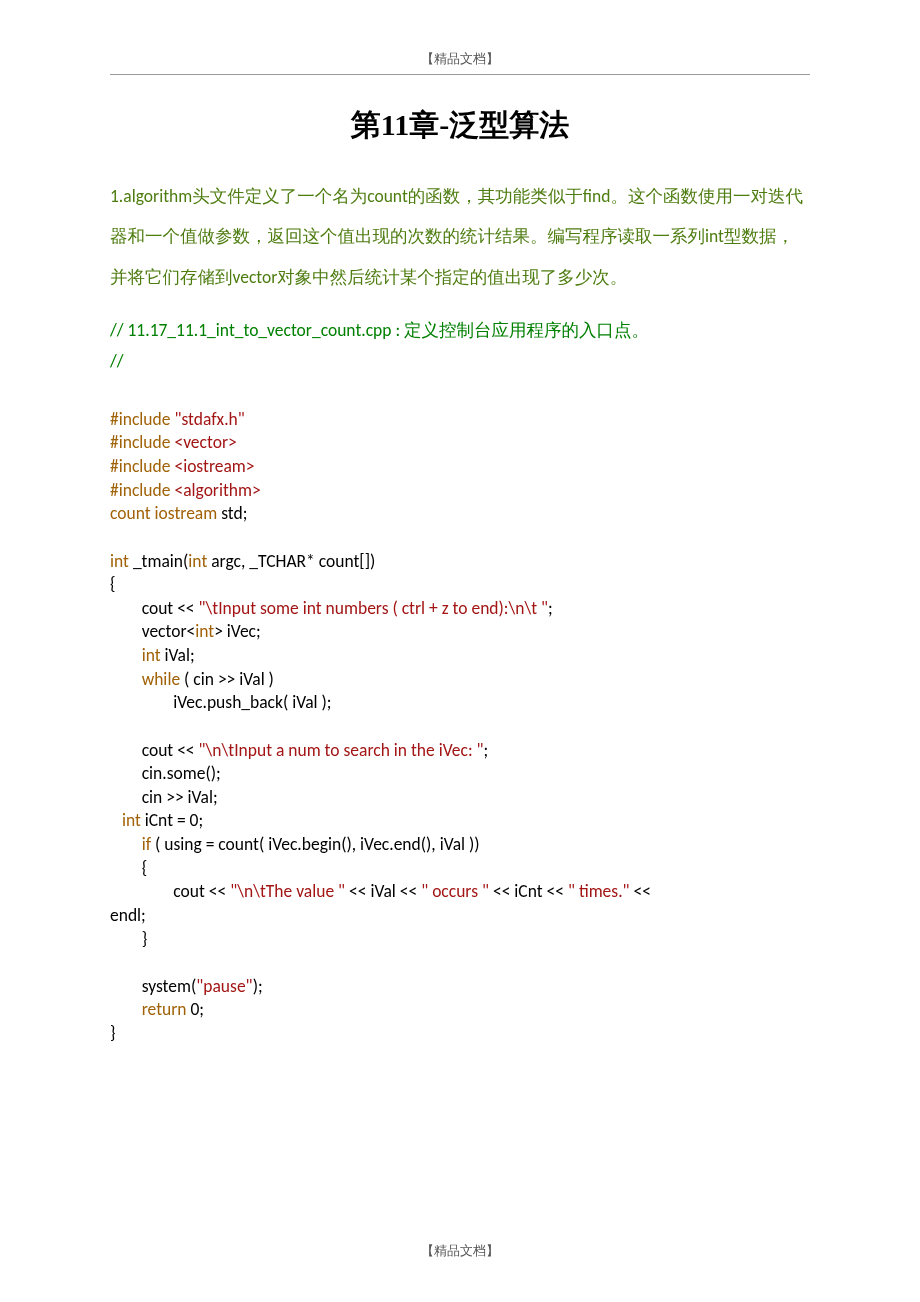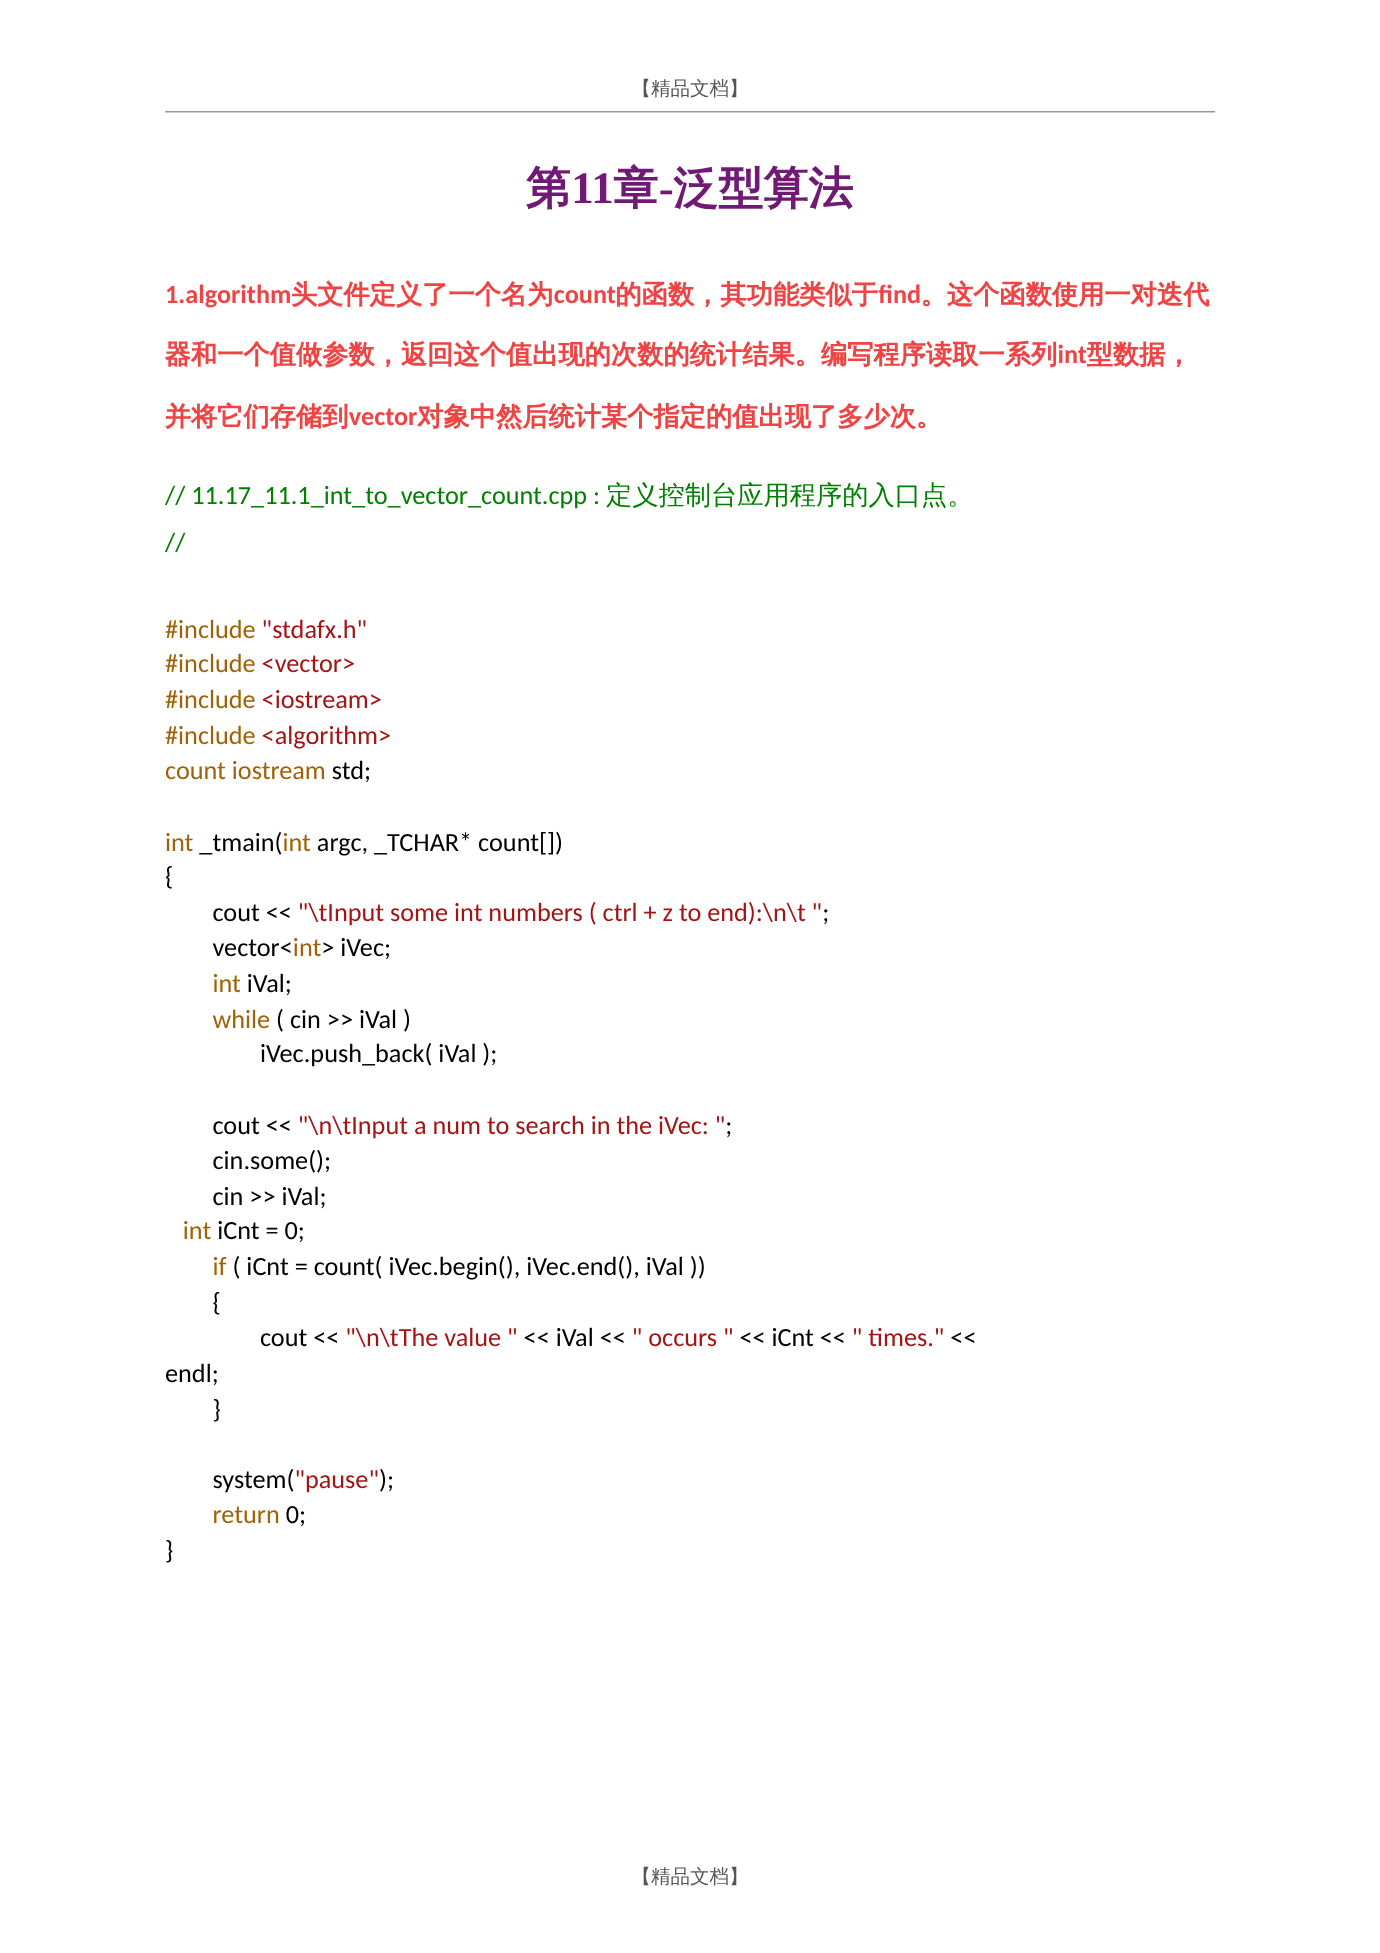--- a/index.html
+++ b/index.html
@@ -20,29 +20,28 @@
     padding-bottom: 6px;
     border-bottom: 1px solid #999;
     margin-bottom: 30px;
   }
   .title {
     text-align: center;
     font-size: 30px;
     font-weight: bold;
     font-family: "SimSun", serif;
     margin-bottom: 30px;
-    color: #701a75;
+    color: #000000;
   }
   .intro {
     font-size: 17.5px;
     line-height: 2.3;
-    color: #ef4444;
+    color: #4d7c0f;
     margin-bottom: 18px;
     font-family: "Calibri", "SimSun", sans-serif;
-    font-weight: bold;
   }
   .code-comment {
     font-size: 17.5px;
     line-height: 1.8;
     color: #008000;
     font-family: "Calibri", "Microsoft YaHei", sans-serif;
     margin-bottom: 30px;
   }
   .code-block {
     font-size: 17.5px;
@@ -90,21 +89,21 @@
 <span>        cout &lt;&lt; </span><span class="str">"\tInput some int numbers ( ctrl + z to end):\n\t "</span><span>;</span>
 <span>        vector&lt;</span><span class="kw">int</span><span>&gt; iVec;</span>
 <span>        </span><span class="kw">int</span><span> iVal;</span>
 <span>        </span><span class="kw">while</span><span> ( cin &gt;&gt; iVal )</span>
 <span>                iVec.push_back( iVal );</span>
 
 <span>        cout &lt;&lt; </span><span class="str">"\n\tInput a num to search in the iVec: "</span><span>;</span>
 <span>        cin.some();</span>
 <span>        cin &gt;&gt; iVal;</span>
 <span>   </span><span class="kw">int</span><span> iCnt = 0;</span>
-<span>        </span><span class="kw">if</span><span> ( iCnt = count( iVec.begin(), iVec.end(), iVal ))</span>
+<span>        </span><span class="kw">if</span><span> ( using = count( iVec.begin(), iVec.end(), iVal ))</span>
 <span>        {</span>
 <span>                cout &lt;&lt; </span><span class="str">"\n\tThe value "</span><span> &lt;&lt; iVal &lt;&lt; </span><span class="str">" occurs "</span><span> &lt;&lt; iCnt &lt;&lt; </span><span class="str">" times."</span><span> &lt;&lt;</span>
 <span>endl;</span>
 <span>        }</span>
 
 <span>        system(</span><span class="str">"pause"</span><span>);</span>
 <span>        </span><span class="kw">return</span><span> 0;</span>
 <span>}</span></div>
 
 </div>

